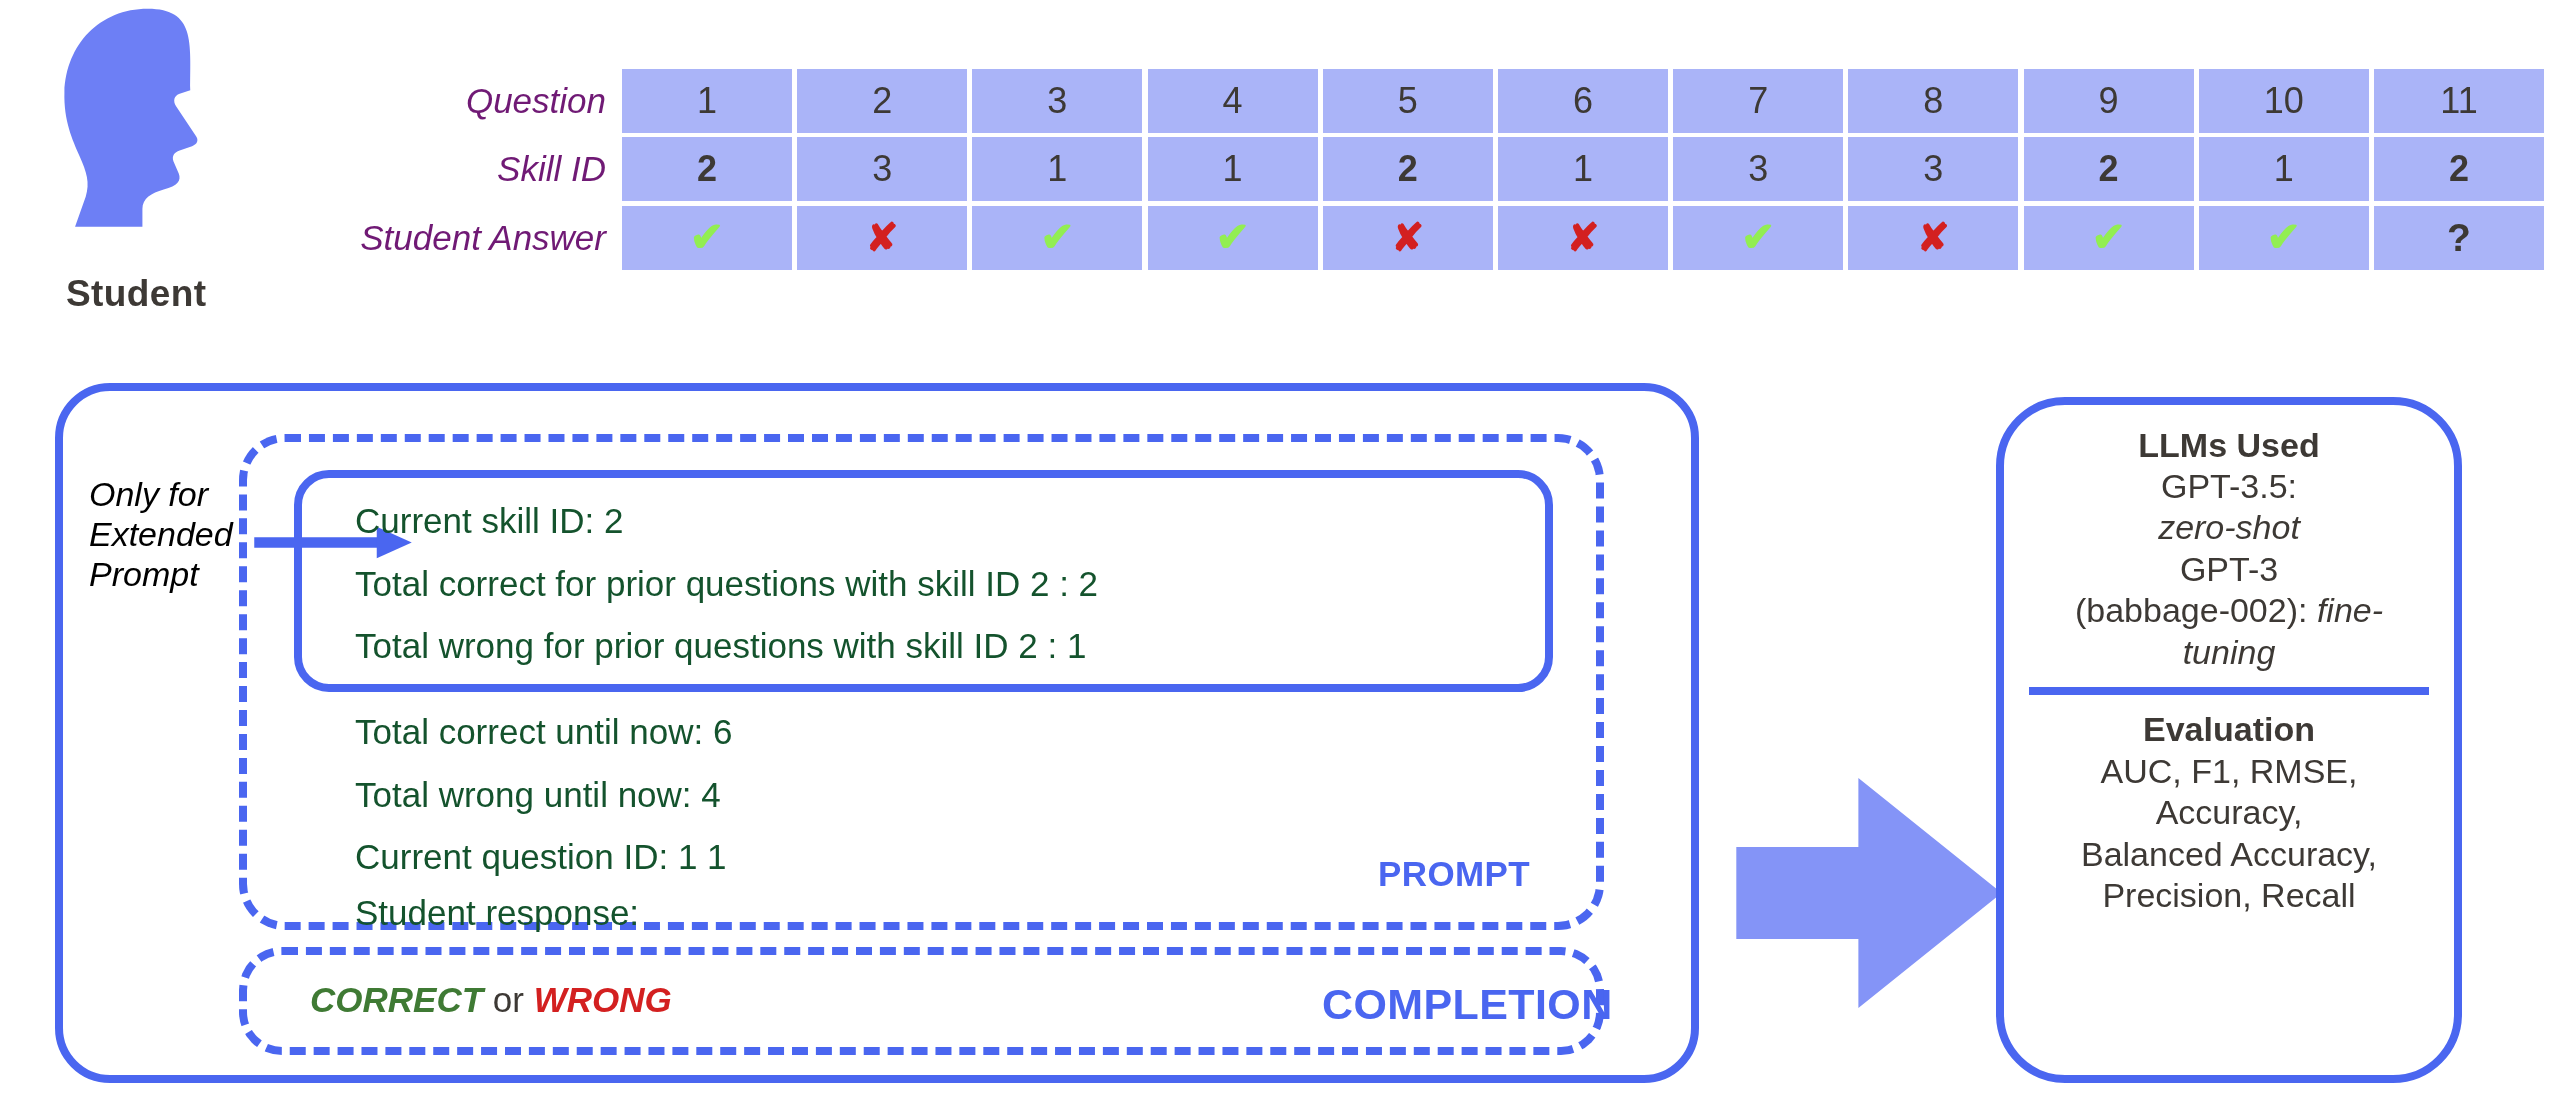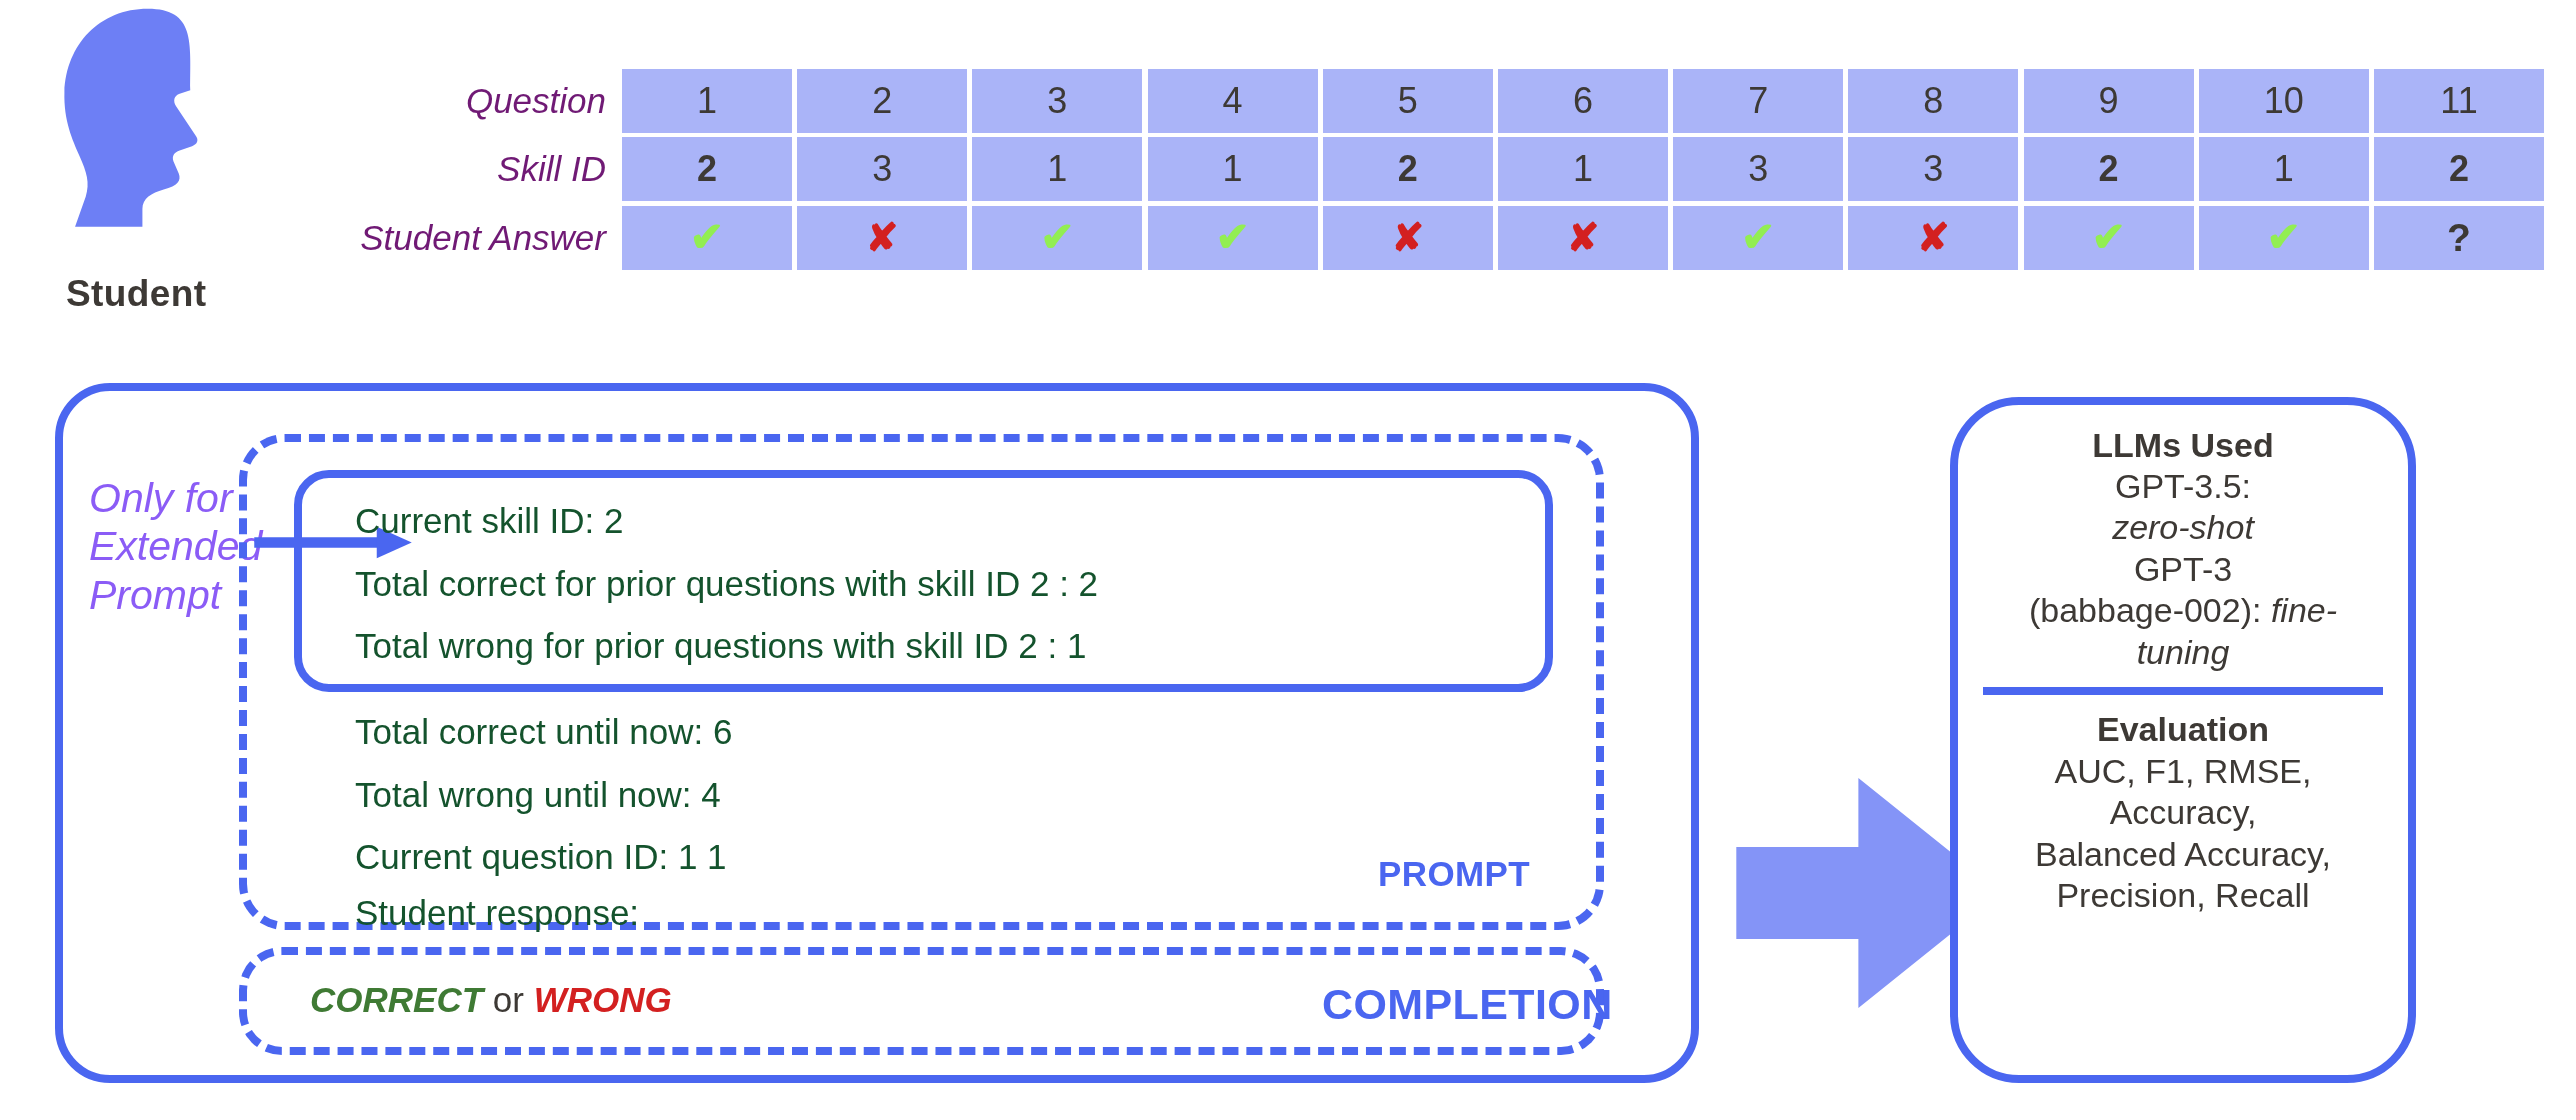--- a/index.html
+++ b/index.html
@@ -115,23 +115,23 @@
     box-sizing: border-box;
     background: #ffffff;
   }
 
   #extended-note {
     position: absolute;
     left: 89px;
     top: 474px;
     width: 177px;
     font-style: italic;
-    font-size: 41px;
+    font-size: 34px;
     line-height: 1.18;
-    color: #8b5cf6;
+    color: #000000;
   }
   #extended-arrow {
     position: absolute;
     left: 253px;
     top: 525px;
     width: 160px;
     height: 35px;
   }
 
   
@@ -215,21 +215,21 @@
     position: absolute;
     left: 1736px;
     top: 778px;
     width: 266px;
     height: 230px;
   }
 
   
   #right-panel {
     position: absolute;
-    left: 1950px;
+    left: 1996px;
     top: 397px;
     width: 466px;
     height: 686px;
     border: 8px solid #4a66f0;
     border-radius: 69px;
     box-sizing: border-box;
     background: #ffffff;
     padding: 19.5px 23px;
     text-align: center;
   }

